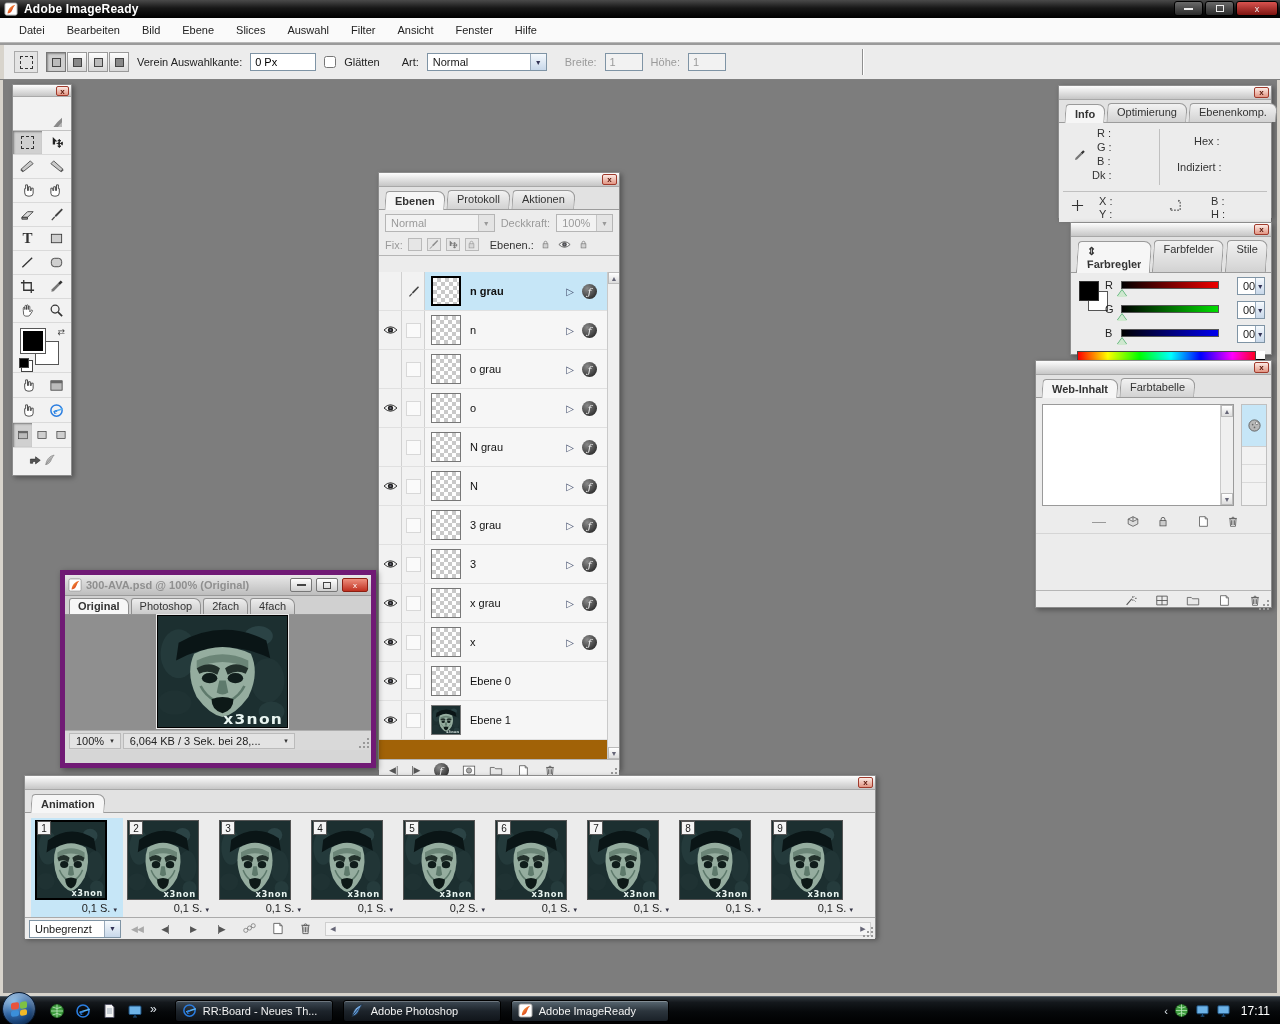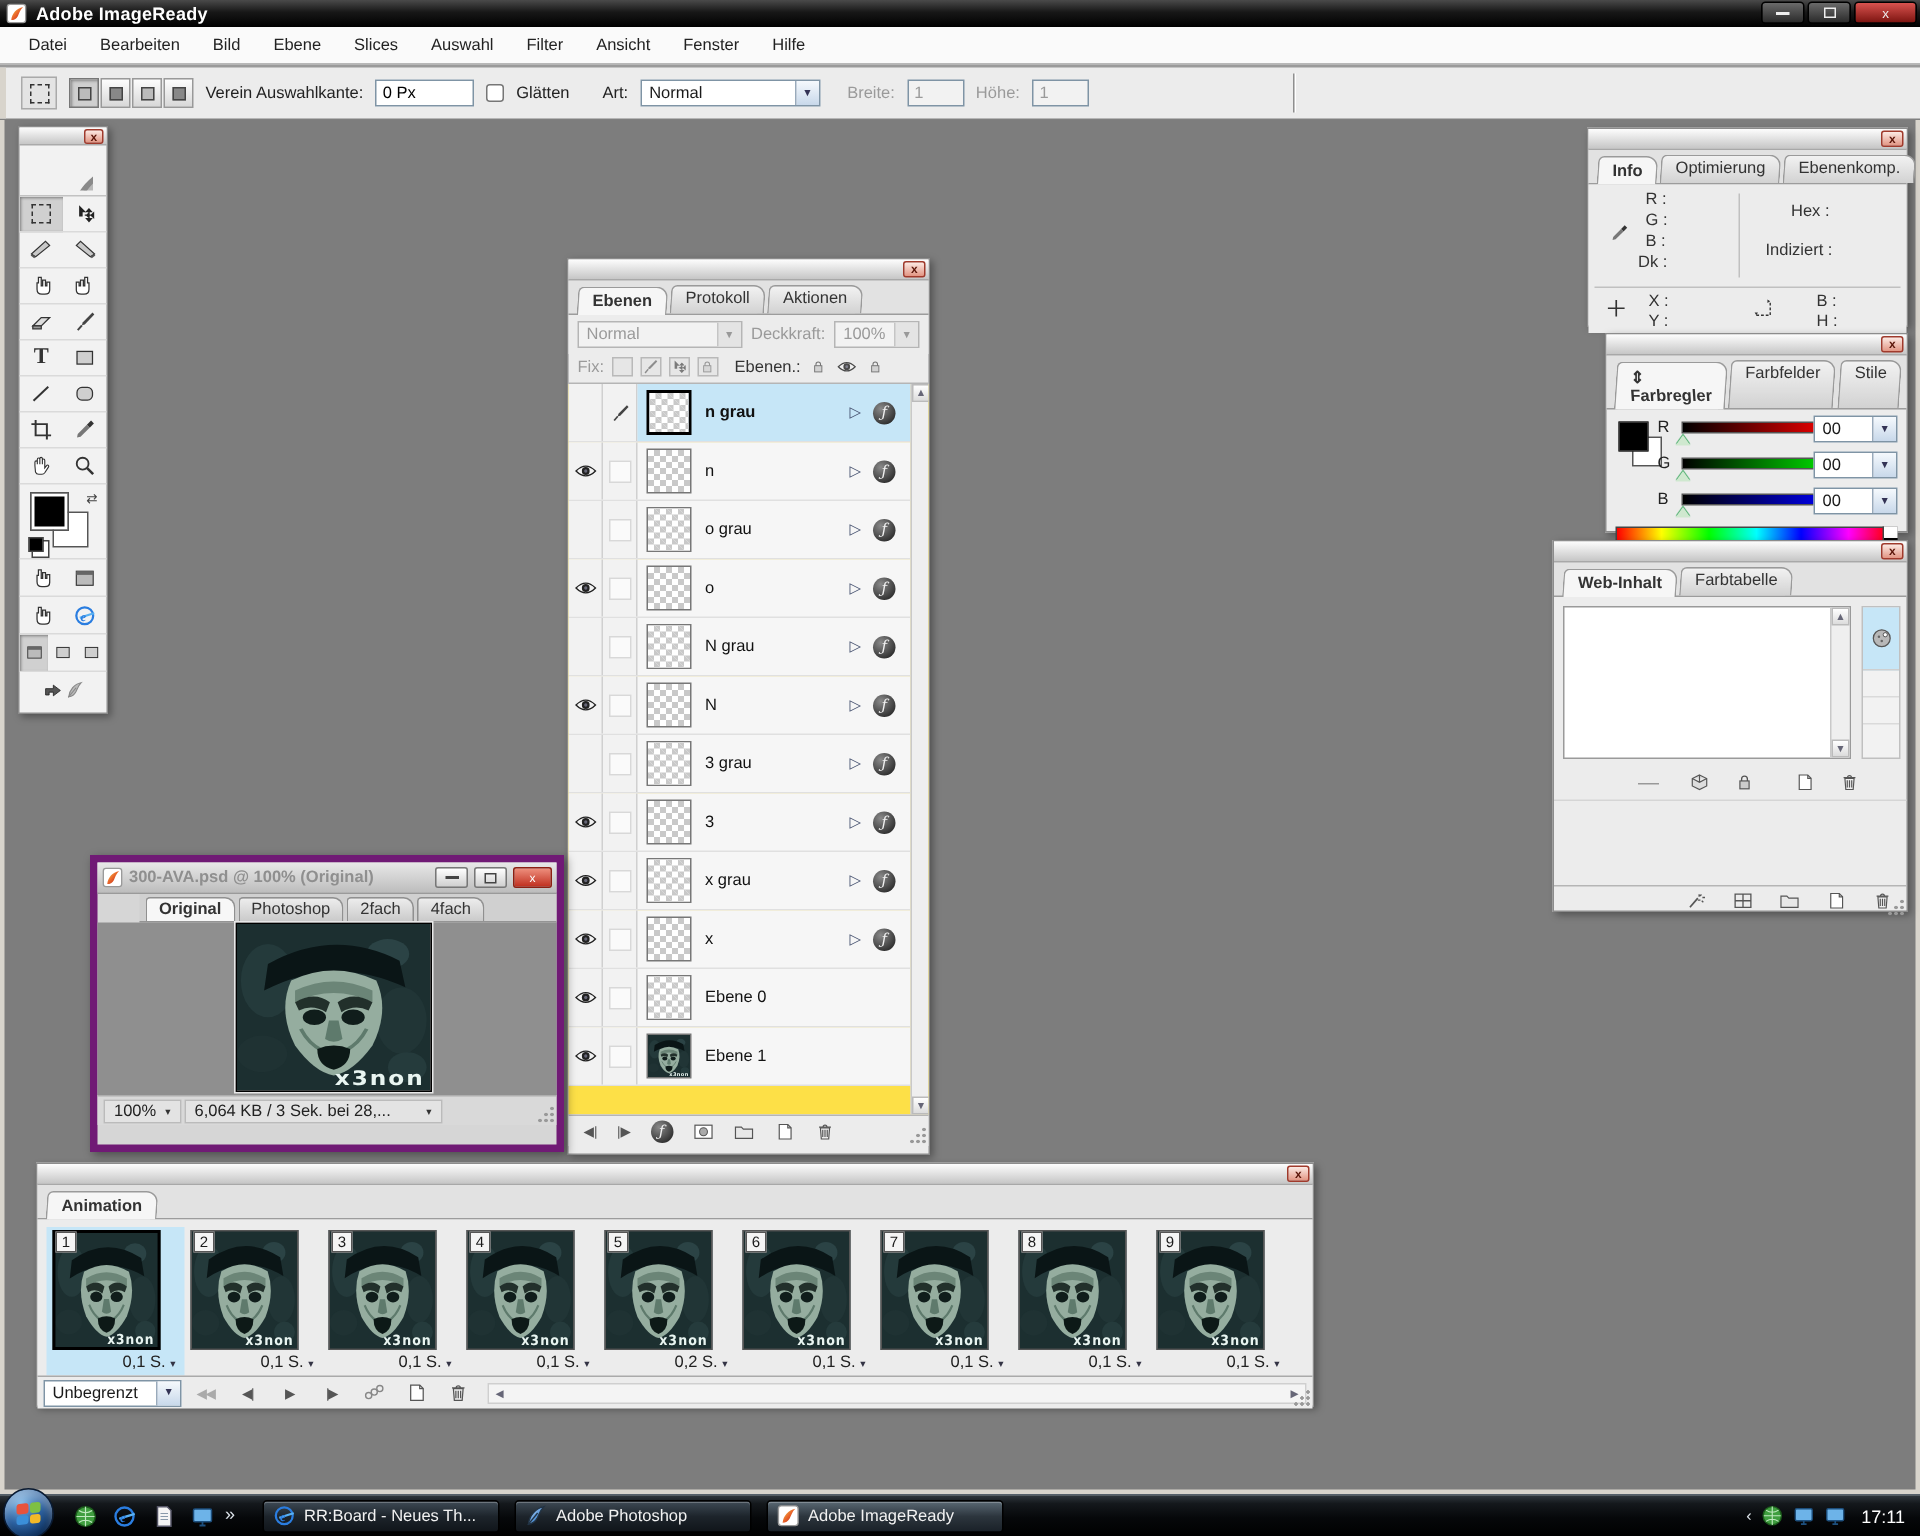--- a/index.html
+++ b/index.html
@@ -112,21 +112,21 @@
   .tb-row { display:flex; border-bottom:1px solid #dadada; }
   .tb-row .toolbtn { flex:1; border-bottom:none; }
 
   
   .layers-pal { left:378px; top:172px; width:242px; height:598px; }
   .lp-controls { display:flex; align-items:center; gap:6px; padding:4px 6px; background:#ececec; }
   .lp-fixrow { display:flex; align-items:center; gap:5px; padding:2px 6px 4px 6px; border-bottom:1px solid #b5b5b5; }
   .fixicon { width:14px; height:13px; border:1px solid #b9b9b9; background:#e6e6e6;
     display:flex; align-items:center; justify-content:center; }
   .fixicon svg { width:11px; height:11px; opacity:.55; }
-  .lp-list { position:relative; height:487px; background:#fde047; overflow:hidden; }
+  .lp-list { position:relative; height:487px; background:#a16207; overflow:hidden;margin-top:16px; }
   .lp-rows { position:absolute; left:0; top:0; right:12px; }
   .lrow { display:flex; align-items:center; height:39px; border-bottom:1px solid #e0e0e0; background:#f6f6f6; }
   .cell { width:23px; align-self:stretch; border-right:1px solid #d0d0d0; display:flex;
     align-items:center; justify-content:center; background:#f2f2f2; }
   .cell .inner { width:15px; height:15px; border:1px solid #d8d8d8; background:#fafafa;
     display:flex; align-items:center; justify-content:center; }
   .lmain { flex:1; display:flex; align-items:center; align-self:stretch; padding-left:6px; }
   .lrow.selected .lmain { background:#c6e6f7; }
   .thumb { width:30px; height:30px; border:1px solid #777; position:relative; flex:0 0 auto; }
   .lrow.selected .thumb { border:2px solid #000; }
@@ -171,21 +171,21 @@
   .cp-sw-bg { position:absolute; left:17px; top:18px; width:20px; height:20px; background:#fff; border:1px solid #555; }
   .slider-row { position:absolute; left:46px; right:52px; height:16px; }
   .slider-row .slab { position:absolute; left:-12px; top:0; color:#222; }
   .sbar { position:absolute; left:4px; right:0; top:2px; height:8px; border:1px solid #555; }
   .sbar.r { background:linear-gradient(to right,#000,#e00); }
   .sbar.g { background:linear-gradient(to right,#000,#0d0); }
   .sbar.b { background:linear-gradient(to right,#000,#00e); }
   .sthumb { position:absolute; left:0; top:11px; width:0; height:0;
     border-left:5px solid transparent; border-right:5px solid transparent; border-bottom:7px solid #cfe8cf;
     filter:drop-shadow(0 -1px 0 #4a6); }
-  .svalbox { position:absolute; right:-46px; top:-2px; width:56px; }
+  .svalbox { position:absolute; right:-46px; top:-2px; width:28px; }
   .spectrum { position:absolute; left:6px; right:6px; bottom:6px; height:15px; border:1px solid #444;
     background:linear-gradient(to right,#f00,#ff0 16%,#0f0 33%,#0ff 50%,#00f 66%,#f0f 83%,#f00 97%,#f00); }
   .spec-end { position:absolute; right:-1px; top:-1px; width:10px; height:15px;
     background:linear-gradient(#fff 50%,#000 50%); border-left:1px solid #444; }
 
   
   .web-pal { left:1035px; top:360px; width:237px; height:248px; }
   .wp-body { position:relative; height:214px; }
   .wp-list { position:absolute; left:6px; top:6px; width:192px; height:102px; background:#fff;
     border:1px solid #9a9a9a; }
@@ -206,21 +206,21 @@
   .docwin { position:absolute; left:60px; top:570px; width:316px; height:198px; background:#d6d6d6;
     border:5px solid #701a75; box-shadow:2px 2px 6px rgba(0,0,0,.4); }
   .dw-title { height:21px; background:linear-gradient(#e8e8e8,#bdbdbd); display:flex; align-items:center;
     padding:0 3px; gap:4px; border-bottom:1px solid #9a9a9a; }
   .dw-title .ttext { flex:1; color:#8f8f8f; font-weight:bold; font-size:11px; white-space:nowrap;
     overflow:hidden; }
   .dwbtn { width:22px; height:14px; border-radius:2px; border:1px solid #777;
     background:linear-gradient(#fff,#cfcfcf); color:#333; font-size:8px;
     display:flex; align-items:center; justify-content:center; }
   .dwbtn.close { background:linear-gradient(#ee8f7d,#c03020); border-color:#8c1f12; color:#fff; width:26px; }
-  .dw-tabs { display:flex; padding:2px 4px 0 4px; gap:2px; background:#d0d0d0; border-bottom:1px solid #949494;margin-left:28px; }
+  .dw-tabs { display:flex; padding:2px 4px 0 4px; gap:2px; background:#d0d0d0; border-bottom:1px solid #949494; }
   .dw-tab { padding:1px 8px 2px 8px; border:1px solid #909090; border-bottom:none; border-radius:3px 7px 0 0;
     background:linear-gradient(#ededed,#cacaca); color:#333; }
   .dw-tab.active { background:#f7f7f7; font-weight:bold; }
   .dw-canvas { position:relative; height:115px; background:#8f8f8f; }
   .dw-image { position:absolute; left:92px; top:0px; width:131px; height:113px; border:1px solid #000;
     outline:1px solid #e8e8e8; }
   .dw-image svg { width:100%; height:100%; display:block; }
   .dw-status { height:20px; background:#d9d9d9; border-top:1px solid #aeaeae; display:flex;
     align-items:center; gap:2px; padding-left:4px; position:relative; }
   .statbox { height:16px; display:flex; align-items:center; gap:6px; padding:0 6px;

